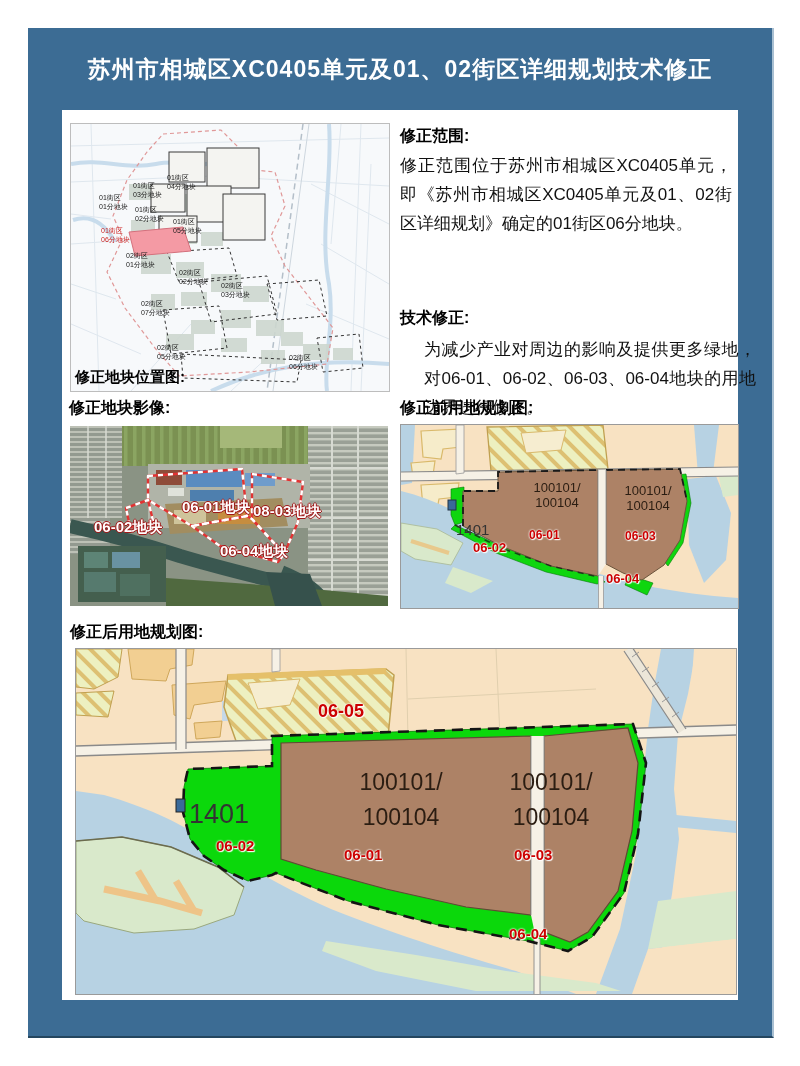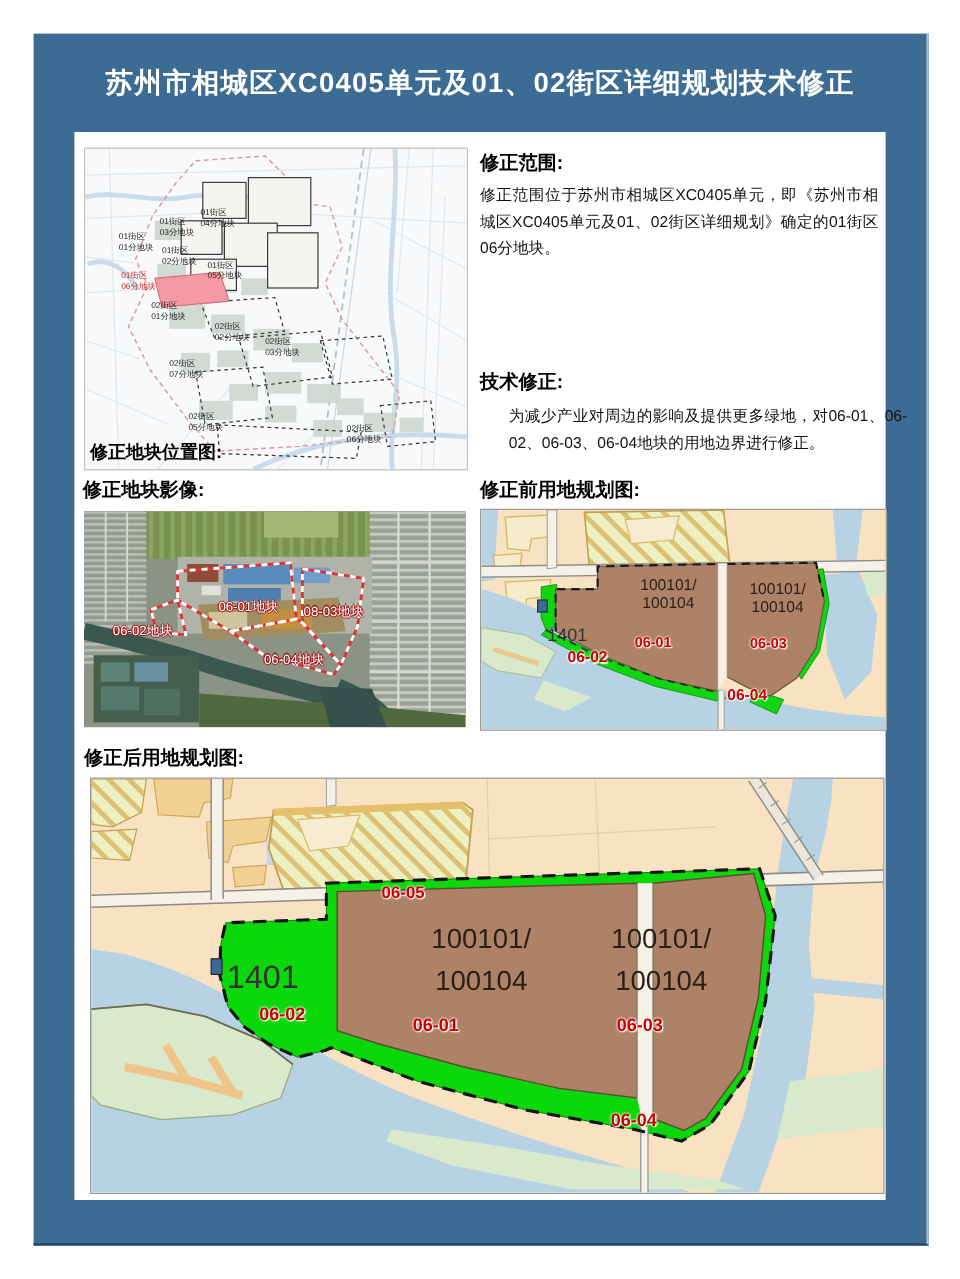--- a/index.html
+++ b/index.html
@@ -18,25 +18,25 @@
   .beforemap{left:338px;top:314px;width:337px;height:183px;border:1px solid #9a9a9a;background:#f8e2c2;}
   .aftermap{left:13px;top:538px;width:660px;height:345px;border:1px solid #9a9a9a;background:#f8e2c2;}
   .sec-h{position:absolute;font-size:16px;font-weight:bold;color:#000;}
   .scope-h{left:338px;top:16px;}
   .scope-p{left:338px;top:42px;width:332px;}
   .tech-h{left:338px;top:198px;}
   .tech-p{left:338px;top:226px;width:332px;margin-left:24px;}
   .img-h{left:7px;top:288px;}
   .before-h{left:338px;top:288px;}
   .after-h{left:8px;top:512px;}
-  .sec-p{position:absolute;font-size:13px;line-height:1.7;color:#111;text-align:justify;}
+  .sec-p{position:absolute;font-size:17px;line-height:1.7;color:#111;text-align:justify;}
   .map-caption{position:absolute;left:4px;bottom:4px;font-size:15px;font-weight:bold;color:#000;}
   .mm-label{position:absolute;font-size:7px;line-height:1.25;color:#1a1a1a;white-space:pre-line;}
   .mm-red{color:#cc2222;}
-  .sat-label{position:absolute;color:#fff;font-weight:normal;font-size:11px;
+  .sat-label{position:absolute;color:#fff;font-weight:bold;font-size:15px;
              text-shadow:-1px 0 #a01818,0 1px #a01818,1px 0 #a01818,0 -1px #a01818;}
   .lu-code{position:absolute;color:#2b1d12;white-space:pre-line;text-align:center;}
   .red-code{position:absolute;color:#cc0000;font-weight:bold;
             text-shadow:0 0 2px #fff,0 0 2px #fff,1px 1px 1px #fff;}
 </style>
 </head>
 <body>
 
 <div class="page">
  <div class="panel">
@@ -320,19 +320,19 @@
       </svg>
       <span class="lu-code" style="left:265px;top:116px;width:120px;font-size:23px;line-height:1.5;">100101/
 100104</span>
       <span class="lu-code" style="left:415px;top:116px;width:120px;font-size:23px;line-height:1.5;">100101/
 100104</span>
       <span class="lu-code" style="left:113px;top:150px;font-size:27px;color:#333;">1401</span>
       <span class="red-code" style="left:268px;top:197px;font-size:15px;">06-01</span>
       <span class="red-code" style="left:140px;top:188px;font-size:15px;">06-02</span>
       <span class="red-code" style="left:438px;top:197px;font-size:15px;">06-03</span>
       <span class="red-code" style="left:433px;top:276px;font-size:15px;">06-04</span>
-      <span class="red-code" style="left:242px;top:86px;font-size:14px;">06-05</span>
+      <span class="red-code" style="left:242px;top:52px;font-size:18px;">06-05</span>
     </div>
 
   </div>
 
  </div>
 </div>
 
 </body></html>

